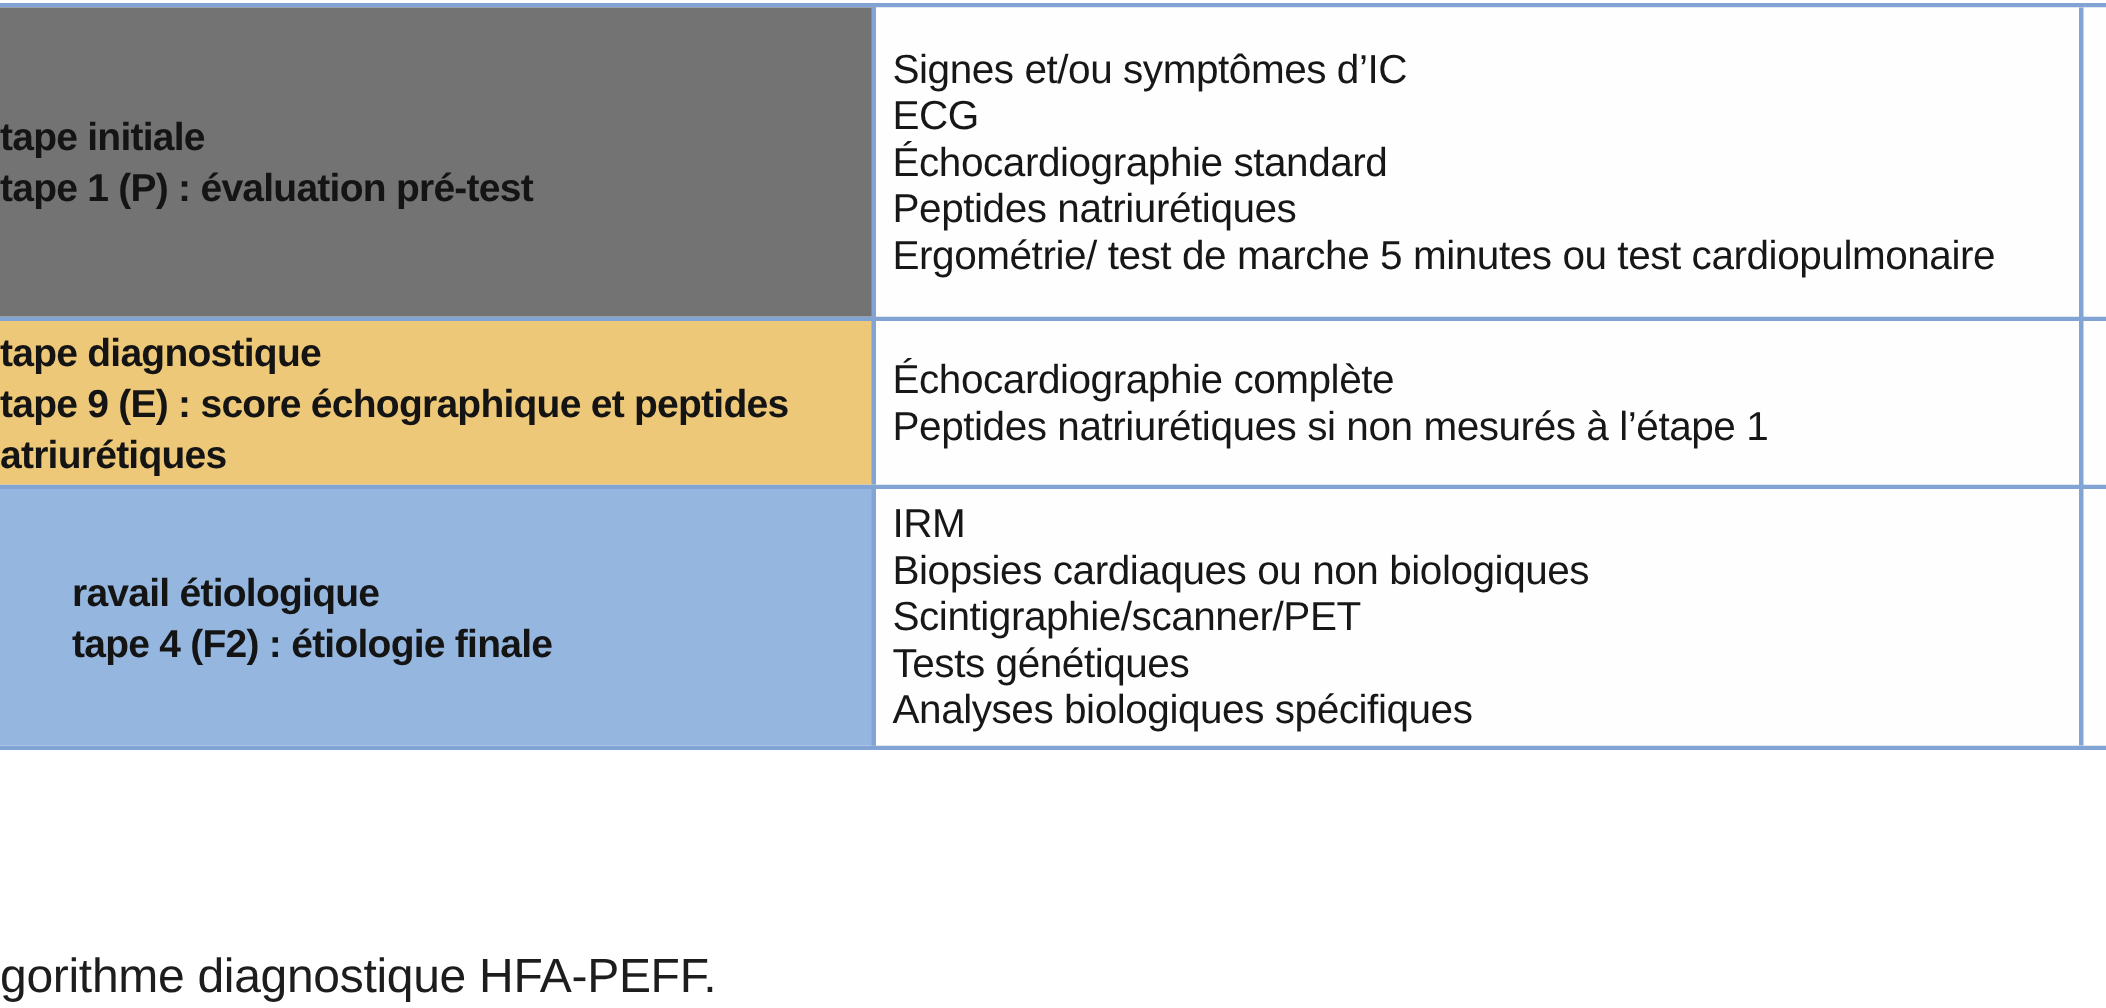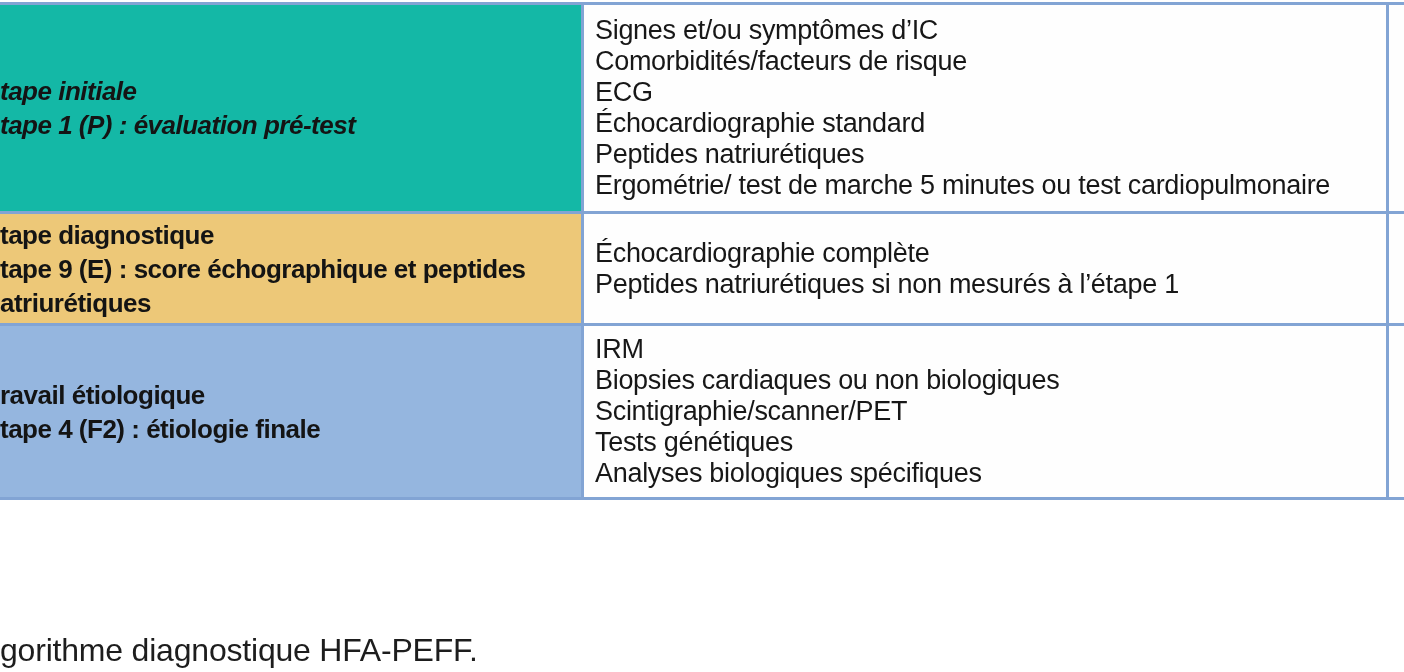--- a/index.html
+++ b/index.html
@@ -45,27 +45,26 @@
   }
 </style>
 </head>
 <body>
 
 <div class="page">
   <div class="hfa-table" id="hfa-table">
     <div class="right-edge"></div>
 
   <div class="row row-0">
-    <div class="cell left" style="background-color: #14b8a6; font-style: italic;">
+    <div class="cell left" style="background-color: #737373;">
           <div class="stage-line">tape initiale</div>
           <div class="stage-line">tape 1 (P) : évaluation pré-test</div>
         </div>
     <div class="cell right">
           <div class="test-line">Signes et/ou symptômes d’IC</div>
-          <div class="test-line">Comorbidités/facteurs de risque</div>
           <div class="test-line">ECG</div>
           <div class="test-line">Échocardiographie standard</div>
           <div class="test-line">Peptides natriurétiques</div>
           <div class="test-line">Ergométrie/ test de marche 5 minutes ou test cardiopulmonaire</div>
         </div>
   </div>
 
   <div class="row row-1">
     <div class="cell left" style="background-color: rgb(237, 200, 120);">
           <div class="stage-line">tape diagnostique</div>
@@ -73,21 +72,21 @@
           <div class="stage-line">atriurétiques</div>
         </div>
     <div class="cell right">
           <div class="test-line">Échocardiographie complète</div>
           <div class="test-line">Peptides natriurétiques si non mesurés à l’étape 1</div>
         </div>
   </div>
 
 
   <div class="row row-3">
-    <div class="cell left" style="background-color: rgb(149, 182, 223);">
+    <div class="cell left" style="background-color: rgb(149, 182, 223); padding-left: 48px;">
           <div class="stage-line">ravail étiologique</div>
           <div class="stage-line">tape 4 (F2) : étiologie finale</div>
         </div>
     <div class="cell right">
           <div class="test-line">IRM</div>
           <div class="test-line">Biopsies cardiaques ou non biologiques</div>
           <div class="test-line">Scintigraphie/scanner/PET</div>
           <div class="test-line">Tests génétiques</div>
           <div class="test-line">Analyses biologiques spécifiques</div>
         </div>

